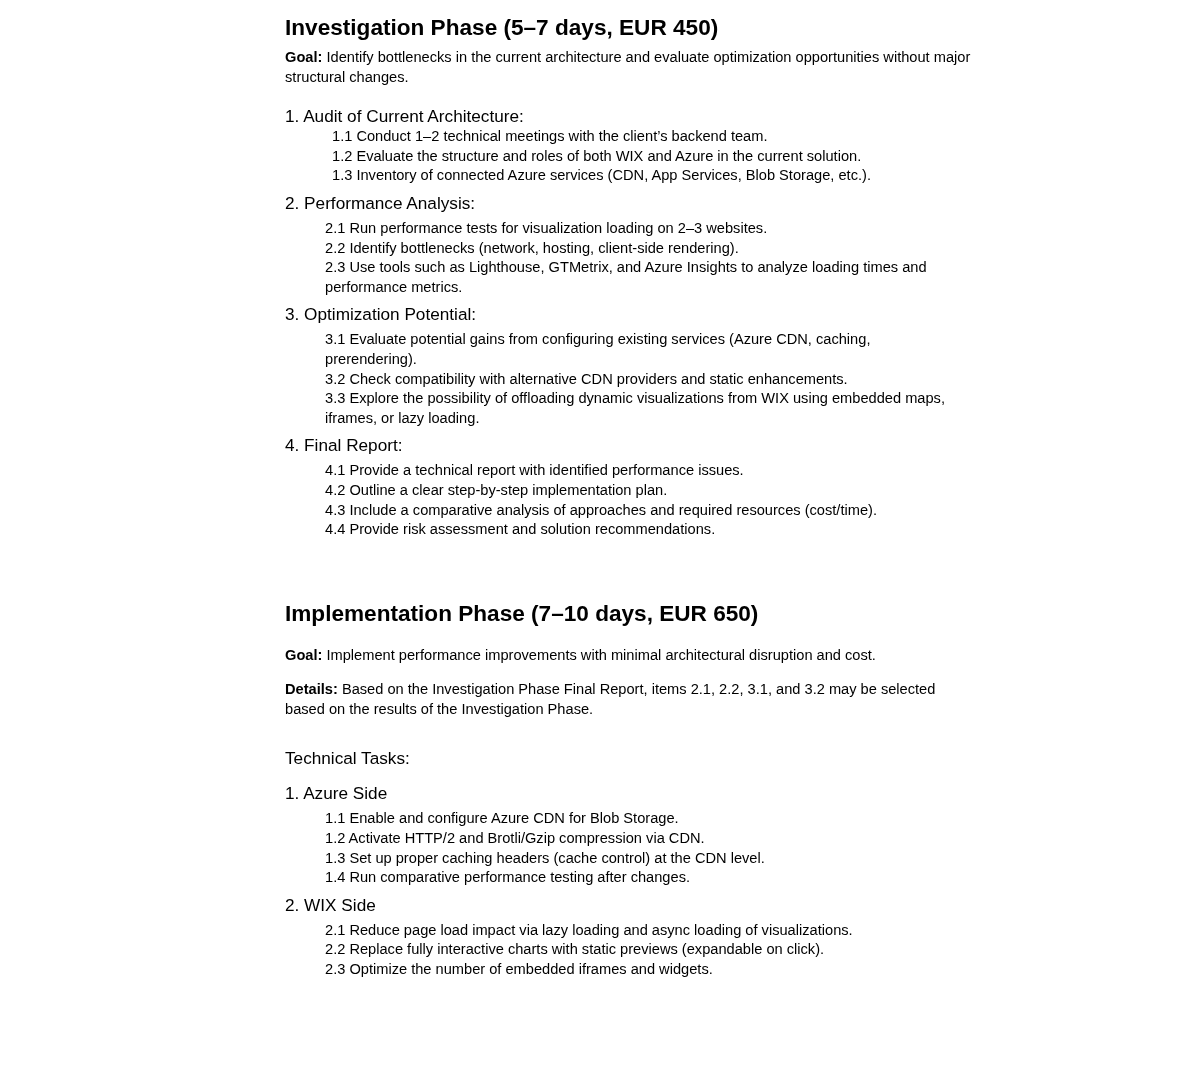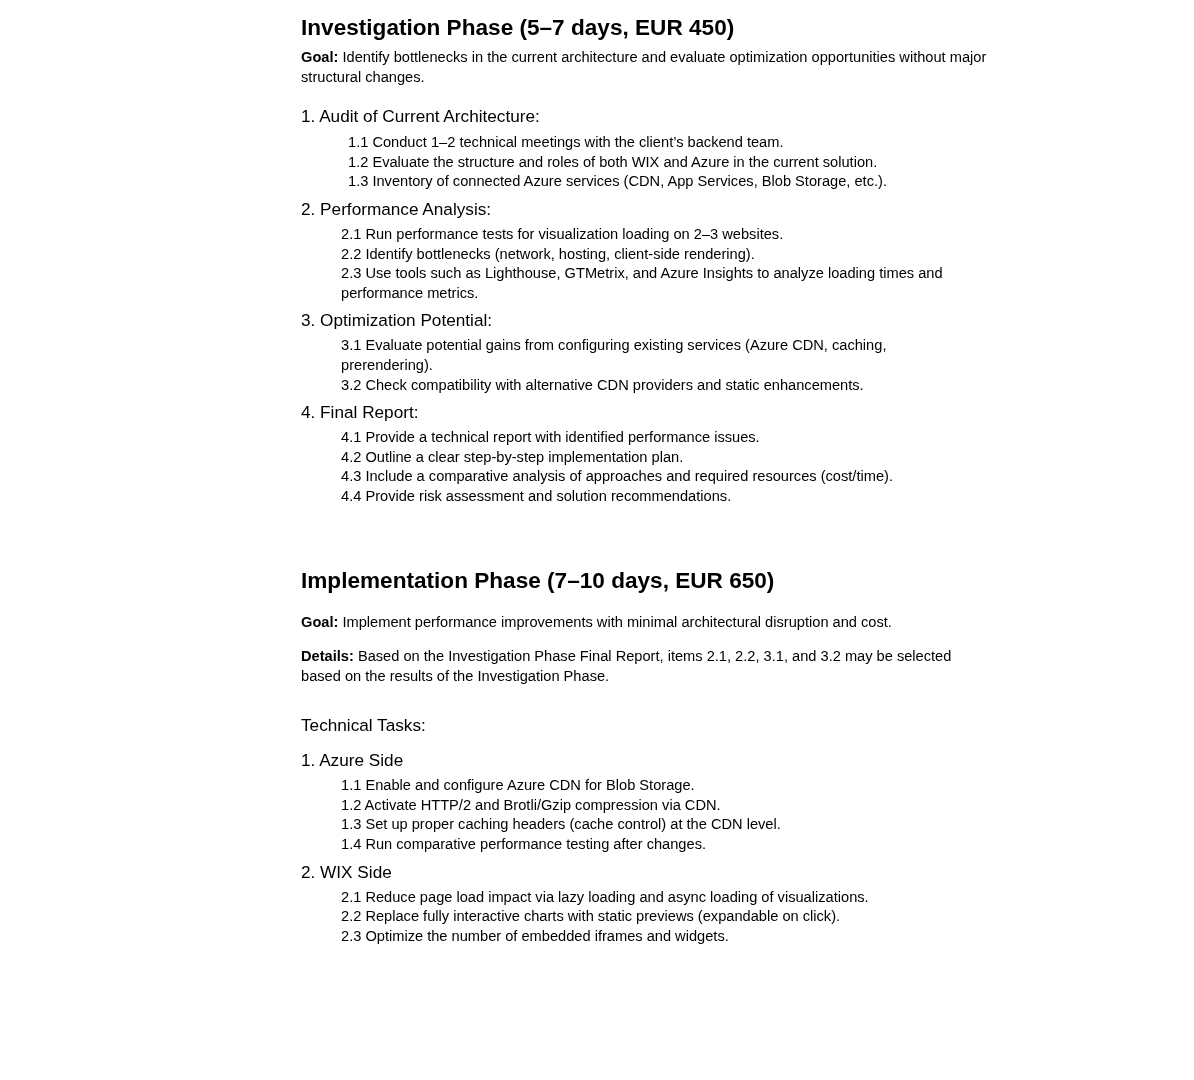--- a/index.html
+++ b/index.html
@@ -9,21 +9,21 @@
   }
   body {
     width: 1194px;
     height: 1080px;
     overflow: hidden;
     font-family: "Liberation Sans", "DejaVu Sans", sans-serif;
     color: #000000;
   }
   .page {
     position: absolute;
-    left: 301px;
+    left: 285px;
     top: 14px;
     width: 690px;
   }
   .doc-title {
     font-size: 22.6px;
     font-weight: bold;
     line-height: 28px;
     white-space: nowrap;
   }
   .para {
@@ -40,21 +40,21 @@
     line-height: 22px;
     white-space: nowrap;
   }
   .list {
     margin-left: 47px;
     width: 638.5px;
     font-size: 14.64px;
     line-height: 19.6px;
   }
   .mt5  { margin-top: 5px; margin-left: 40px; }
-  .mt6  { margin-top: 6px; }
+  .mt6  { }
   .mt15 { margin-top: 15px; }
   .mt18 { margin-top: 18px; }
   .mt19 { margin-top: 6px; }
   .mt20 { margin-top: 13px; }
   .mt40 { margin-top: 28px; }
   .mt42 { margin-top: 60px; }
 </style>
 </head>
 <body>
 
@@ -75,20 +75,21 @@
   <div class="list mt5">
     <div>2.1 Run performance tests for visualization loading on 2–3 websites.</div>
     <div>2.2 Identify bottlenecks (network, hosting, client-side rendering).</div>
     <div>2.3 Use tools such as Lighthouse, GTMetrix, and Azure Insights to analyze loading times and performance metrics.</div>
   </div>
 
   <div class="group-heading mt19">3. Optimization Potential:</div>
   <div class="list mt5">
     <div>3.1 Evaluate potential gains from configuring existing services (Azure CDN, caching, prerendering).</div>
     <div>3.2 Check compatibility with alternative CDN providers and static enhancements.</div>
+    <div>3.3 Explore the possibility of offloading dynamic visualizations from WIX using embedded maps, iframes, or lazy loading.</div>
   </div>
 
   <div class="group-heading mt19">4. Final Report:</div>
   <div class="list mt5">
     <div>4.1 Provide a technical report with identified performance issues.</div>
     <div>4.2 Outline a clear step-by-step implementation plan.</div>
     <div>4.3 Include a comparative analysis of approaches and required resources (cost/time).</div>
     <div>4.4 Provide risk assessment and solution recommendations.</div>
   </div>
 

